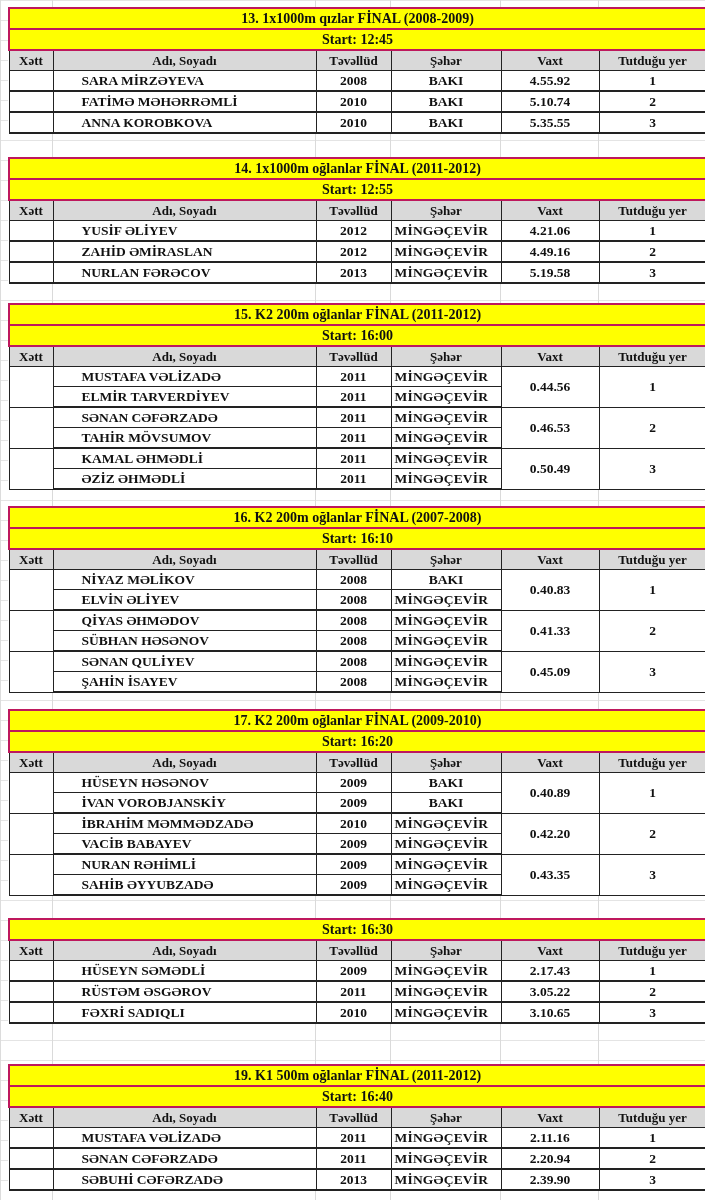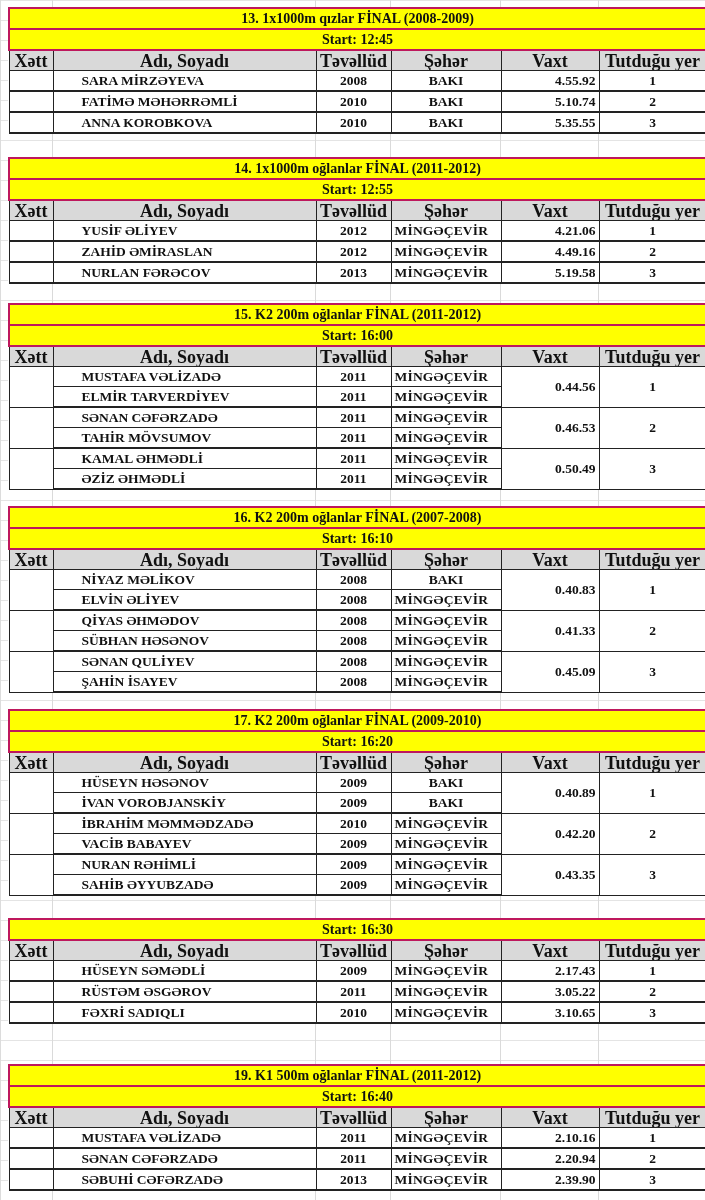--- a/index.html
+++ b/index.html
@@ -29,26 +29,26 @@
     line-height: 18px;
     white-space: nowrap;
     overflow: hidden;
   }
   .title td, .start td {
     background: #ffff00;
     text-align: center;
     font-size: 14px;
     border: 2px solid #be185d;
   }
-  .hdr th { background: #d9d9d9; text-align: center; font-size: 18px; }
+  .hdr th { background: #d9d9d9; text-align: center; font-size: 13px; }
   .c-lane { width: 44px; }
   .c-name { width: 263px; text-align: left; padding-left: 28px; }
   .c-year { width: 75px; text-align: center; }
   .c-city { width: 110px; text-align: center; }
-  .c-time { width: 98px; text-align: right; }
+  .c-time { width: 98px; text-align: center; }
   .c-place { width: 107px; text-align: center; }
   td.city-left { text-align: left; letter-spacing: 0.2px; }
   tr.group-end td { border-bottom: 2px solid #222; }
   td.lane-cell { background: #fff; }
 </style>
 </head>
 <body>
 
 <div class="gridlines">
   <div class="v" style="left:52px"></div>
@@ -442,21 +442,21 @@
           <th>Təvəllüd</th>
           <th>Şəhər</th>
           <th>Vaxt</th>
           <th>Tutduğu yer</th>
         </tr>
       <tr class="group-end">
             <td class="lane-cell" rowspan="1"></td>
             <td class="c-name">MUSTAFA VƏLİZADƏ</td>
             <td class="c-year">2011</td>
             <td class="c-city city-left">MİNGƏÇEVİR</td>
-            <td class="c-time" rowspan="1">2.10.16</td>
+            <td class="c-time" rowspan="1">2.11.16</td>
             <td class="c-place" rowspan="1">1</td>
           </tr>
           <tr class="group-end">
             <td class="lane-cell" rowspan="1"></td>
             <td class="c-name">SƏNAN CƏFƏRZADƏ</td>
             <td class="c-year">2011</td>
             <td class="c-city city-left">MİNGƏÇEVİR</td>
             <td class="c-time" rowspan="1">2.20.94</td>
             <td class="c-place" rowspan="1">2</td>
           </tr>

